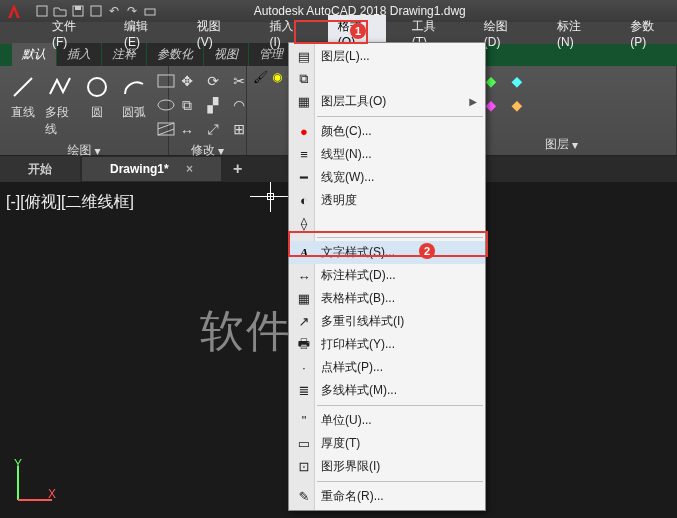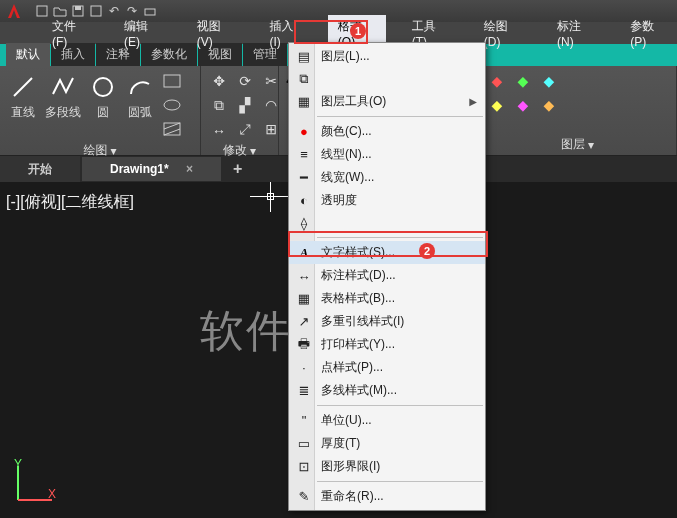--- a/index.html
+++ b/index.html
@@ -7,21 +7,21 @@
 .titlebar { height:22px; background:linear-gradient(#4a4a4a,#3a3a3a); display:flex; align-items:center; padding:0 4px; gap:4px; }
 .logo { width:26px; height:20px; display:flex; align-items:center; justify-content:center; }
 .qat { display:flex; gap:2px; }
 .qat span { width:16px; height:16px; display:flex; align-items:center; justify-content:center; color:#ccc; }
 .title-text { color:#eee; font-size:12px; position:absolute; left:50%; transform:translateX(-40%); }
 .menubar { height:22px; background:#444; display:flex; align-items:center; padding-left:42px; gap:16px; }
 .menubar .menuitem { color:#eee; padding:3px 10px; cursor:pointer; position:relative; }
 .menubar .menuitem.active { background:#e8eaf0; color:#000; }
 .callout { position:absolute; width:16px; height:16px; border-radius:50%; background:#e53935; color:#fff; display:flex; align-items:center; justify-content:center; font-size:11px; z-index:50; font-weight:bold; }
 .redbox { position:absolute; border:2px solid #e53935; z-index:40; pointer-events:none; }
-.ribbon-tabs { height:22px; background:#14b8a6; display:flex; align-items:flex-end; padding-left:6px; }
+.ribbon-tabs { height:22px; background:#14532d; display:flex; align-items:flex-end; padding-left:12px;font-style:italic; }
 .ribbon-tabs .rtab { color:#ccc; padding:3px 10px; background:#2a2a2a; margin-right:1px; }
 .ribbon-tabs .rtab.active { background:#555; color:#fff; }
 .ribbon { height:90px; background:linear-gradient(#555,#4a4a4a); display:flex; border-bottom:1px solid #222; }
 .panel { border-right:1px solid #333; padding:4px 6px 2px 6px; display:flex; flex-direction:column; position:relative; }
 .panel-body { flex:1; display:flex; gap:3px; align-items:flex-start; }
 .panel-label { text-align:center; color:#ddd; font-size:11px; padding-top:2px; display:flex; justify-content:center; align-items:center; gap:3px;}
 .bigbtn { display:flex; flex-direction:column; align-items:center; gap:2px; color:#ddd; padding:2px; }
 .bigbtn .ico { width:30px; height:30px; display:flex; align-items:center; justify-content:center; color:#fff; font-size:18px; }
 .smallgrid { display:grid; grid-template-columns:repeat(3,24px); grid-auto-rows:22px; gap:2px; }
 .smallgrid .ico, .vcol .ico { width:24px; height:22px; display:flex; align-items:center; justify-content:center; color:#ddd; font-size:14px; }
@@ -79,20 +79,21 @@
         </svg>
       </span>
     <span>↶</span>
     <span>↷</span>
     <span>
         <svg width="14" height="14">
           <rect x="2" y="5" width="10" height="6" fill="none" stroke="#ccc"></rect>
         </svg>
       </span>
   </div>
+  <div class="title-text">Autodesk AutoCAD 2018   Drawing1.dwg</div>
 </div>
 
 <div class="menubar">
   <div class="menuitem">文件(F)</div>
   <div class="menuitem">编辑(E)</div>
   <div class="menuitem">视图(V)</div>
   <div class="menuitem">插入(I)</div>
   <div class="menuitem active">格式(O)</div>
   <div class="menuitem">工具(T)</div>
   <div class="menuitem">绘图(D)</div>
@@ -103,21 +104,21 @@
 <div class="ribbon-tabs">
   <div class="rtab active">默认</div>
   <div class="rtab">插入</div>
   <div class="rtab">注释</div>
   <div class="rtab">参数化</div>
   <div class="rtab">视图</div>
   <div class="rtab">管理</div>
 </div>
 
 <div class="ribbon">
-  <div class="panel" style="width:201px">
+  <div class="panel" style="width:169px">
     <div class="panel-body">
       <div class="bigbtn">
           <div class="ico">
             <svg width="26" height="26">
               <line x1="4" y1="22" x2="22" y2="4" stroke="#fff" stroke-width="2"></line>
             </svg>
           </div>
           <span>直线</span>
         </div>
       <div class="bigbtn">

